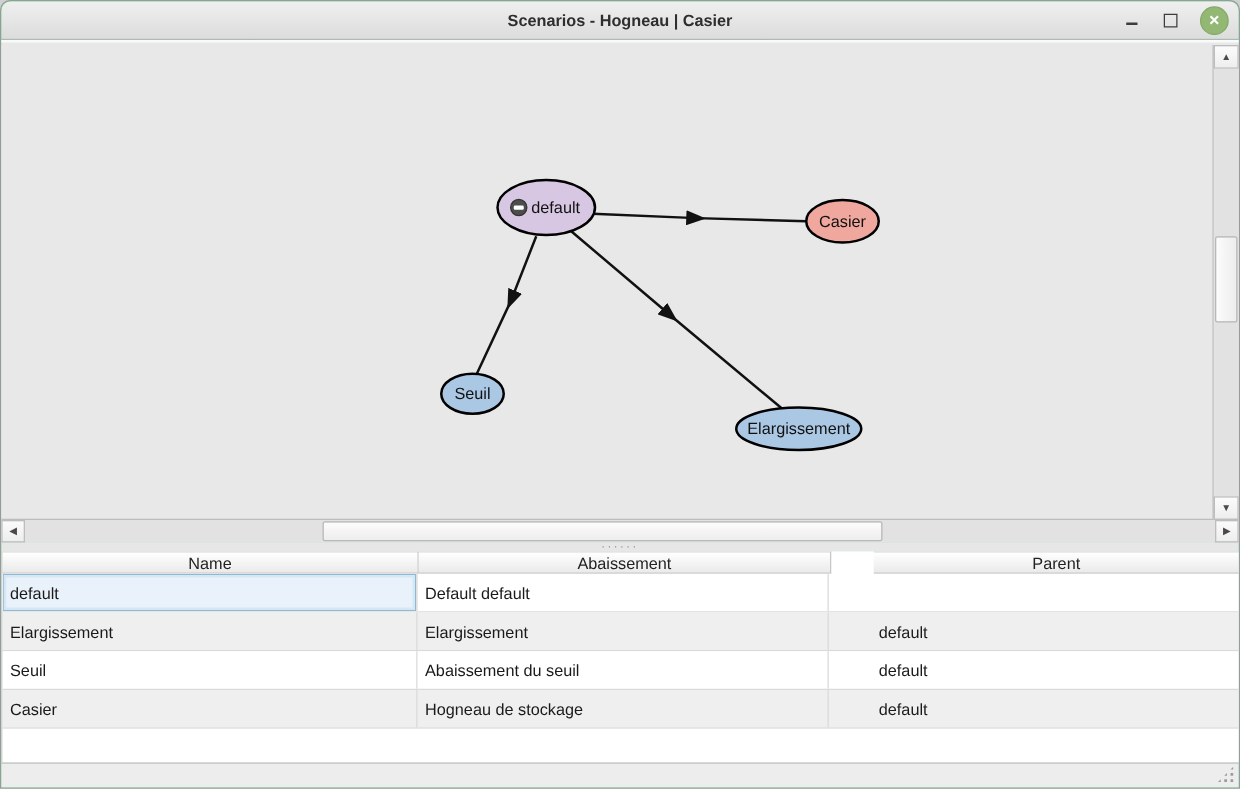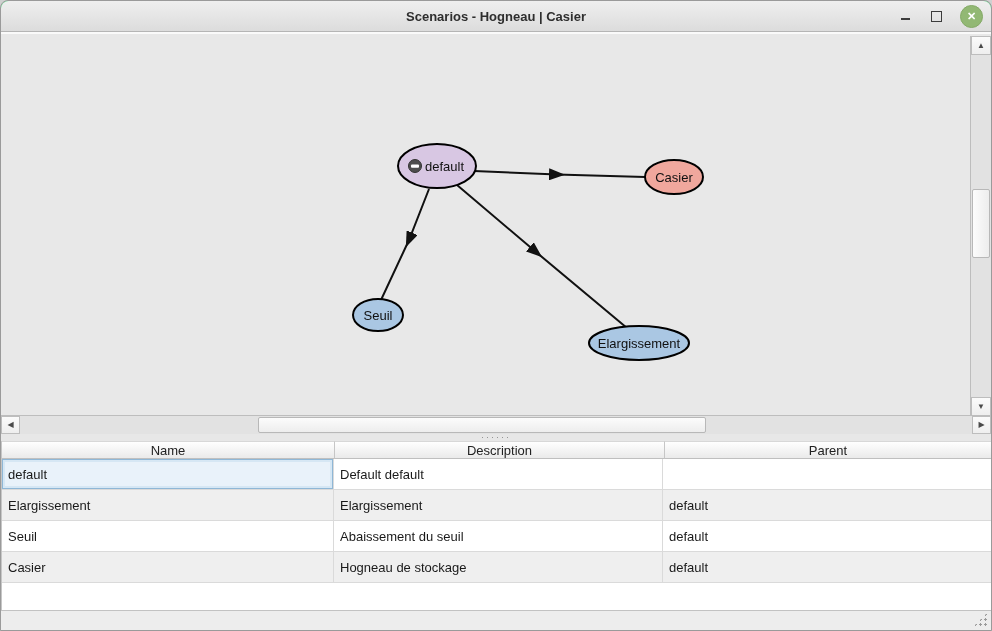--- a/index.html
+++ b/index.html
@@ -51,21 +51,21 @@
   .thead{display:flex;height:18px;flex:0 0 18px;}
   .th{background:linear-gradient(#ffffff,#eaeaea);border-right:1px solid #c6c6c6;
     border-bottom:1px solid #bfbfbf;border-top:1px solid #d8d8d8;
     font-size:13px;color:#222;display:flex;align-items:center;justify-content:center;}
   .tr{display:flex;height:30px;flex:0 0 30px;border-bottom:1px solid #dadada;background:#fff;}
   .tr.alt{background:#efefef;}
   .td{font-size:13px;color:#1a1a1a;display:flex;align-items:center;padding-left:6px;box-sizing:border-box;
     border-right:1px solid #dadada;white-space:nowrap;overflow:hidden;}
   .c-name{width:332px;flex:0 0 332px;}
   .c-desc{width:329px;flex:0 0 329px;}
-  .c-parent{flex:1;border-right:none;}
+  .c-parent{flex:1;border-right:none;margin-left:34px;}
   .td.selected{background:#e9f2fa;box-shadow:inset 0 0 0 1px #8fb7d6, inset 0 0 0 3px #d6e7f4;}
   .tfill{flex:1;background:#fff;}
 
   
   .statusbar{flex:1;background:#ededed;border-top:1px solid #c2c2c2;position:relative;}
   .grip{position:absolute;right:3px;bottom:3px;width:15px;height:15px;
     background-image:radial-gradient(circle,#9a9a9a 1px,transparent 1.4px);
     background-size:5px 5px;clip-path:polygon(100% 0,100% 100%,0 100%);cursor:nwse-resize;}
 </style>
 </head>
@@ -148,21 +148,21 @@
     </div>
   </div>
 
   <div class="splitter">
     <span>······</span>
   </div>
 
   <div class="table-area">
     <div class="thead">
       <div class="th c-name">Name</div>
-      <div class="th c-desc">Description</div>
+      <div class="th c-desc">Abaissement</div>
       <div class="th c-parent">Parent</div>
     </div>
 
     <div class="tr">
       <div class="td c-name selected">default</div>
       <div class="td c-desc">Default default</div>
       <div class="td c-parent"></div>
     </div>
 
     <div class="tr alt">

